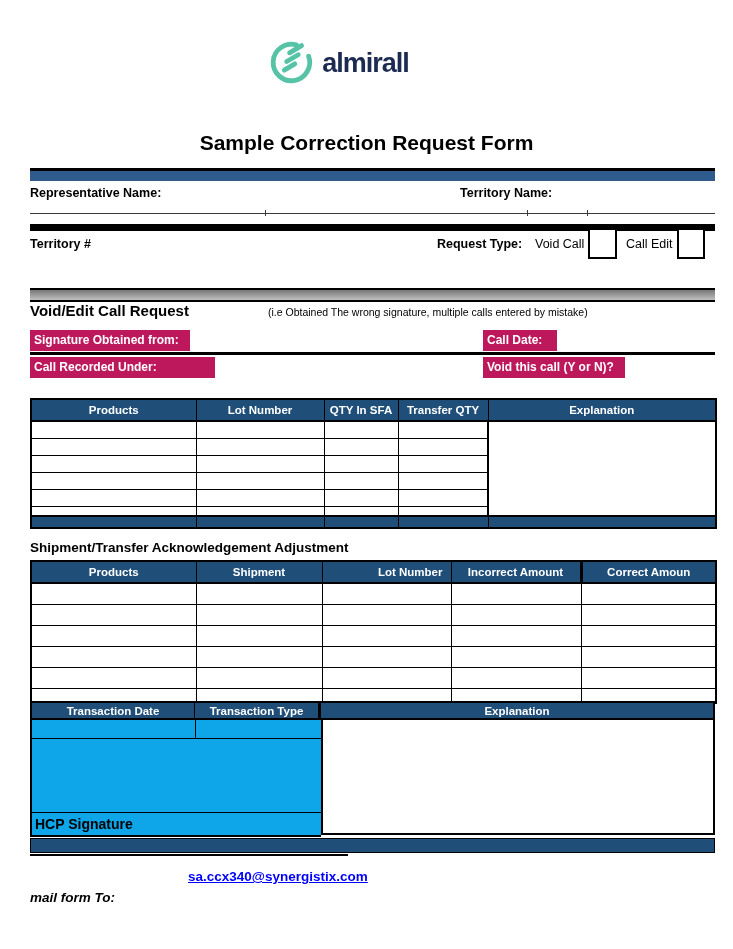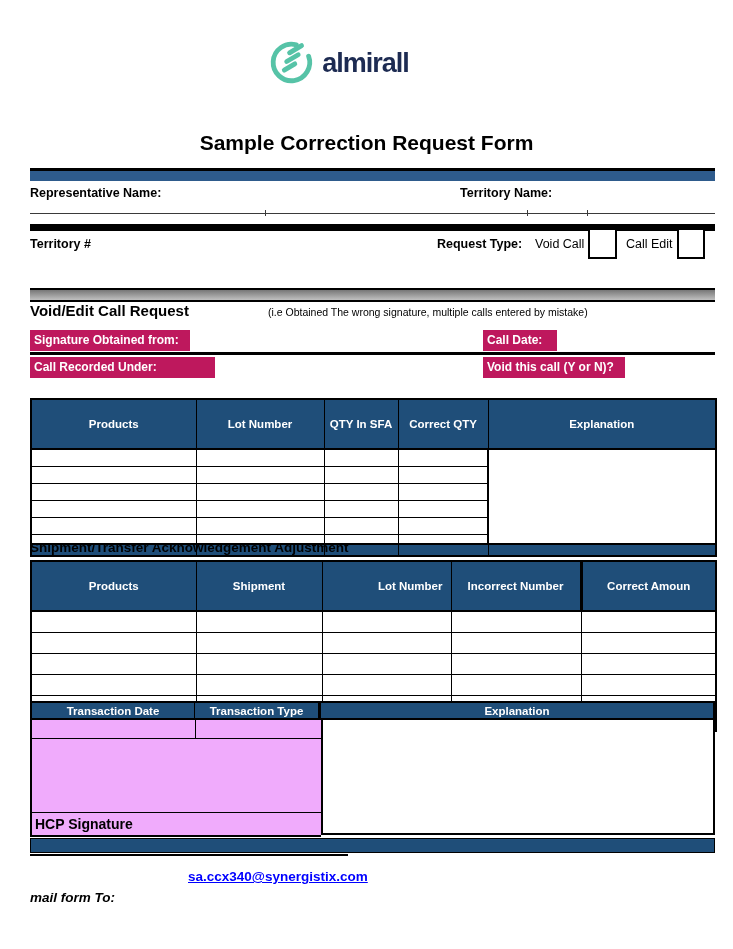--- a/index.html
+++ b/index.html
@@ -36,21 +36,21 @@
 
   
   .navy-box { position:absolute; height:21px; background:#be185d; color:#fff;
               font-size:12px; font-weight:bold; padding:3px 4px 0 4px; }
   .rule-352 { position:absolute; left:30px; top:352px; width:685px; height:3px; background:#000; }
 
   
   table { border-collapse:collapse; table-layout:fixed; }
   .tbl { position:absolute; left:30px; width:685px; border:2px solid #000; }
   .tbl th { background:#1f4e79; color:#fff; font-size:11.5px; font-weight:bold;
-            border:1px solid #000; border-bottom:2px solid #000; padding:18px 4px; text-align:center; }
+            border:1px solid #000; border-bottom:2px solid #000; padding:4px 4px; text-align:center; }
   .tbl td { border:1px solid #000; background:#fff; }
   #call-table { top:398px; }
   #call-table th { height:18px; }
   #call-table tbody tr td { height:17px; }
   #call-table tbody tr.short td { height:10px; }
   #call-table td.expl-cell { border-left:2px solid #000; }
   #call-table tr.foot td { background:#1f4e79; height:12px; border-top:2px solid #000; }
 
   .sec2-head { position:absolute; left:30px; top:540px; font-size:13.5px; font-weight:bold; }
   #ship-table { top:560px; }
@@ -63,21 +63,21 @@
   
   .trans-head { position:absolute; left:30px; top:701px; width:685px; height:19px;
                 display:flex; background:#1f4e79; border:2px solid #000; }
   .trans-head .cell { color:#fff; font-size:11.5px; font-weight:bold; text-align:center;
                       padding-top:2px; }
   .trans-head .c1 { width:163px; border-right:1px solid #000; }
   .trans-head .c2 { width:126px; border-right:3px solid #000; }
   .trans-head .c3 { flex:1; }
 
   .sig-region { position:absolute; left:30px; top:720px; width:291px; height:117px;
-                border-left:2px solid #000; border-bottom:2px solid #000; background:#f0abfc; }
+                border-left:2px solid #000; border-bottom:2px solid #000; background:#0ea5e9; }
   .sig-row1 { display:flex; height:19px; border-bottom:1px solid #000; }
   .sig-row1 .a { width:164px; border-right:1px solid #000; }
   .sig-row1 .b { flex:1; }
   .sig-open { height:73px; }
   .sig-hcp { border-top:1px solid #000; height:24px; font-size:14px; font-weight:bold;
              padding:3px 0 0 3px; }
 
   .expl-box { position:absolute; left:321px; top:720px; width:394px; height:115px;
               border-left:2px solid #000; border-right:2px solid #000; border-bottom:2px solid #000;
               background:#fff; }
@@ -146,21 +146,21 @@
         <col style="width:128px">
         <col style="width:74px">
       <col style="width:90px">
         <col style="width:228px">
     </colgroup>
     <thead>
       <tr>
         <th>Products</th>
         <th>Lot Number</th>
         <th>QTY In SFA</th>
-        <th>Correct QTY</th>
+        <th>Transfer QTY</th>
         <th>Explanation</th>
       </tr>
     </thead>
     <tbody>
       <tr>
         <td></td>
           <td></td>
         <td></td>
           <td></td>
         <td class="expl-cell" rowspan="6"></td>
@@ -213,21 +213,21 @@
         <col style="width:126px">
         <col style="width:129px">
       <col style="width:130px">
         <col style="width:135px">
     </colgroup>
     <thead>
       <tr>
         <th>Products</th>
         <th>Shipment</th>
         <th class="right">Lot Number</th>
-        <th>Incorrect Number</th>
+        <th>Incorrect Amount</th>
         <th class="thickleft">Correct Amoun</th>
       </tr>
     </thead>
     <tbody>
       <tr>
           <td></td>
           <td></td>
           <td></td>
           <td></td>
           <td></td>

